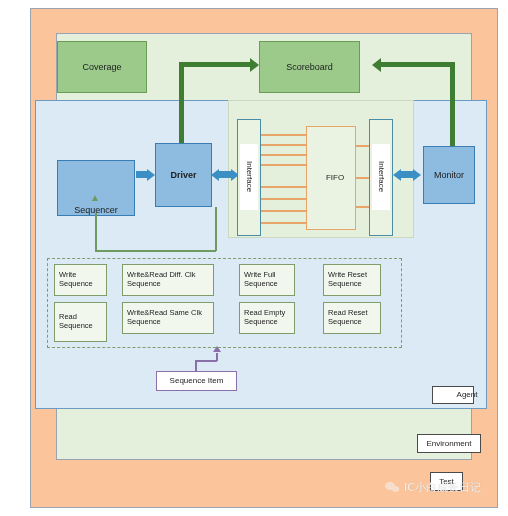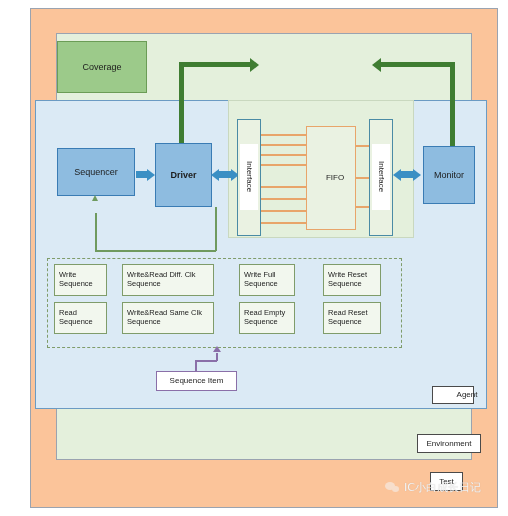--- a/index.html
+++ b/index.html
@@ -82,30 +82,33 @@
 
   <div class="frame test-frame"></div>
   <div class="frame env-frame"></div>
   <div class="frame agent-frame"></div>
   <div class="frame dut-frame"></div>
 
   <div class="box green-box" style="left:57px;top:41px;width:90px;height:52px;">
     <span>Coverage</span>
   </div>
 
+  <div class="box green-box" style="left:259px;top:41px;width:101px;height:52px;">
+    <span>Scoreboard</span>
+  </div>
 
   <div class="ln green-thick" style="left:179px;top:62px;width:5px;height:83px;"></div>
   <div class="ln green-thick" style="left:179px;top:62px;width:72px;height:5px;"></div>
   <div class="tri tri-r-green" style="left:250px;top:57.5px;"></div>
 
   <div class="ln green-thick" style="left:450px;top:62px;width:5px;height:85px;"></div>
   <div class="ln green-thick" style="left:381px;top:62px;width:74px;height:5px;"></div>
   <div class="tri tri-l-green" style="left:372px;top:57.5px;"></div>
 
-  <div class="box blue-box" style="left:57px;top:148px;width:78px;height:48px;">
+  <div class="box blue-box" style="left:57px;top:160px;width:78px;height:56px;align-items:flex-end;">
     <span>Sequencer</span>
   </div>
 
   <div class="box blue-box" style="left:155px;top:143px;width:57px;height:64px;font-weight:bold;">
     <span>Driver</span>
   </div>
 
   <div class="ln blue-ar" style="left:136px;top:171px;width:12px;height:7px;"></div>
   <div class="tri tri-r-blue" style="left:147px;top:168.5px;"></div>
 
@@ -147,21 +150,21 @@
   <div class="ln green-thin" style="left:95px;top:213px;width:1.5px;height:38px;"></div>
   <div class="ln green-thin" style="left:95px;top:250px;width:121px;height:1.5px;"></div>
   <div class="ln green-thin" style="left:215px;top:207px;width:1.5px;height:44px;"></div>
   <div class="tri tri-u-green" style="left:92px;top:195px;"></div>
 
   <div class="dashed-region" style="left:47px;top:258px;width:355px;height:90px;"></div>
 
   <div class="box seq-box" style="left:54px;top:264px;width:53px;height:32px;">
     <span>Write Sequence</span>
   </div>
-  <div class="box seq-box" style="left:54px;top:302px;width:53px;height:32px;">
+  <div class="box seq-box" style="left:54px;top:302px;width:53px;height:40px;">
     <span>Read Sequence</span>
   </div>
   <div class="box seq-box" style="left:122px;top:302px;width:92px;height:32px;">
     <span>Write&amp;Read Same Clk Sequence</span>
   </div>
   <div class="box seq-box" style="left:122px;top:264px;width:92px;height:32px;">
     <span>Write&amp;Read Diff. Clk Sequence</span>
   </div>
   <div class="box seq-box" style="left:239px;top:264px;width:56px;height:32px;">
     <span>Write Full Sequence</span>

